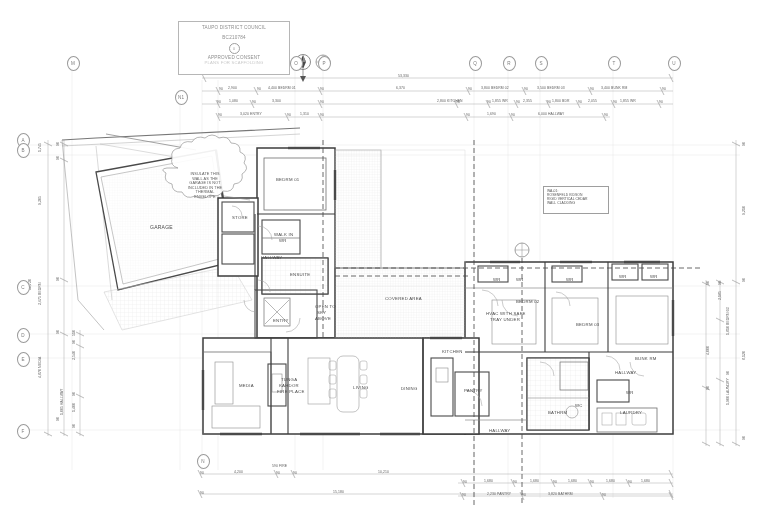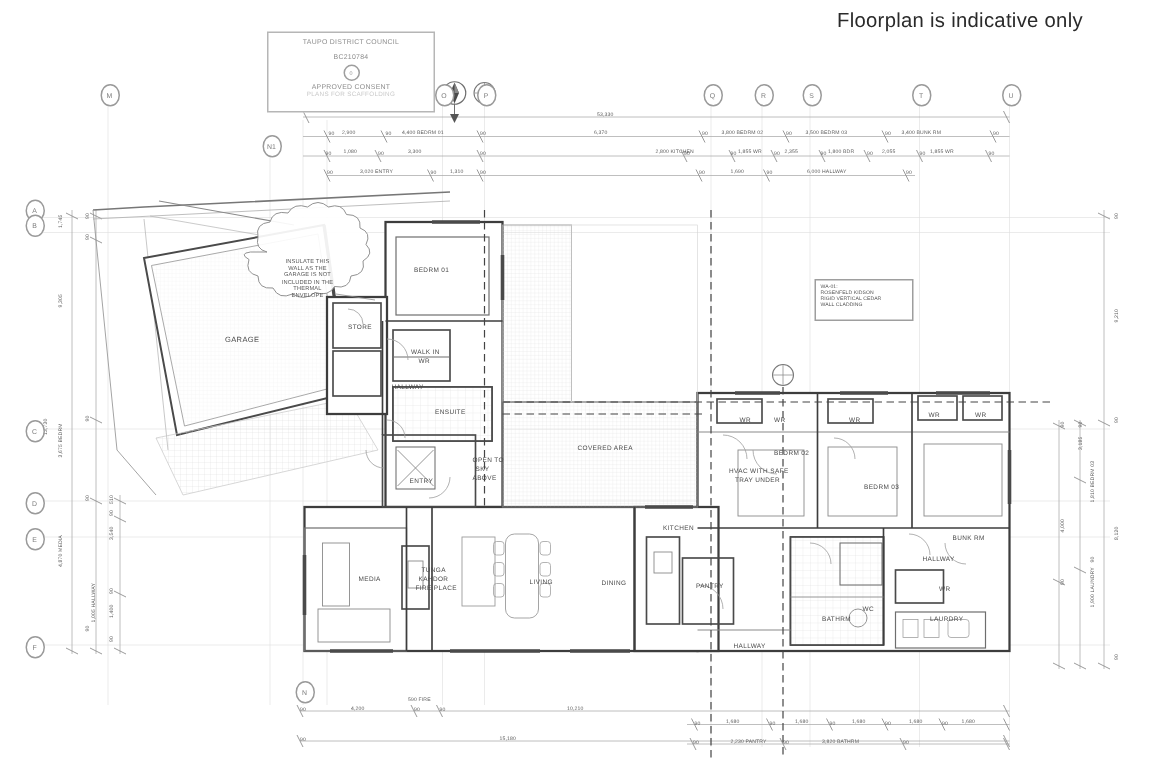--- a/index.html
+++ b/index.html
@@ -371,21 +371,20 @@
       <circle cx="303" cy="62" r="7.5" fill="#fff" stroke="#6e6e6e" stroke-width="0.8"></circle>
       <polygon points="303,55 300,62 303,69 306,62" fill="#4a4a4a"></polygon>
       <polygon points="303,55 306,62 303,62" fill="#8a8a8a"></polygon>
       <line x1="303" y1="69" x2="303" y2="78" stroke="#6e6e6e" stroke-width="0.7"></line>
       <polygon points="300,76 306,76 303,82" fill="#555"></polygon>
     </g>
 
   </svg>
   </div>
 
-  <div class="t indic" style="left:558px;top:6px;">Floorplan is indicative only</div>
 
   <div id="stamp">
     <div class="stampline sp">TAUPO DISTRICT COUNCIL</div>
     <div class="stampline" style="padding-top:5px">BC210784</div>
     <div class="stampcirc" style="margin-top:3px">0</div>
     <div class="stampline" style="padding-top:1px">APPROVED CONSENT</div>
     <div class="stampline w" style="color:#c9c9c9">PLANS FOR SCAFFOLDING</div>
   </div>
 
   <div id="cloudtextblk" class="cloudtxt">

